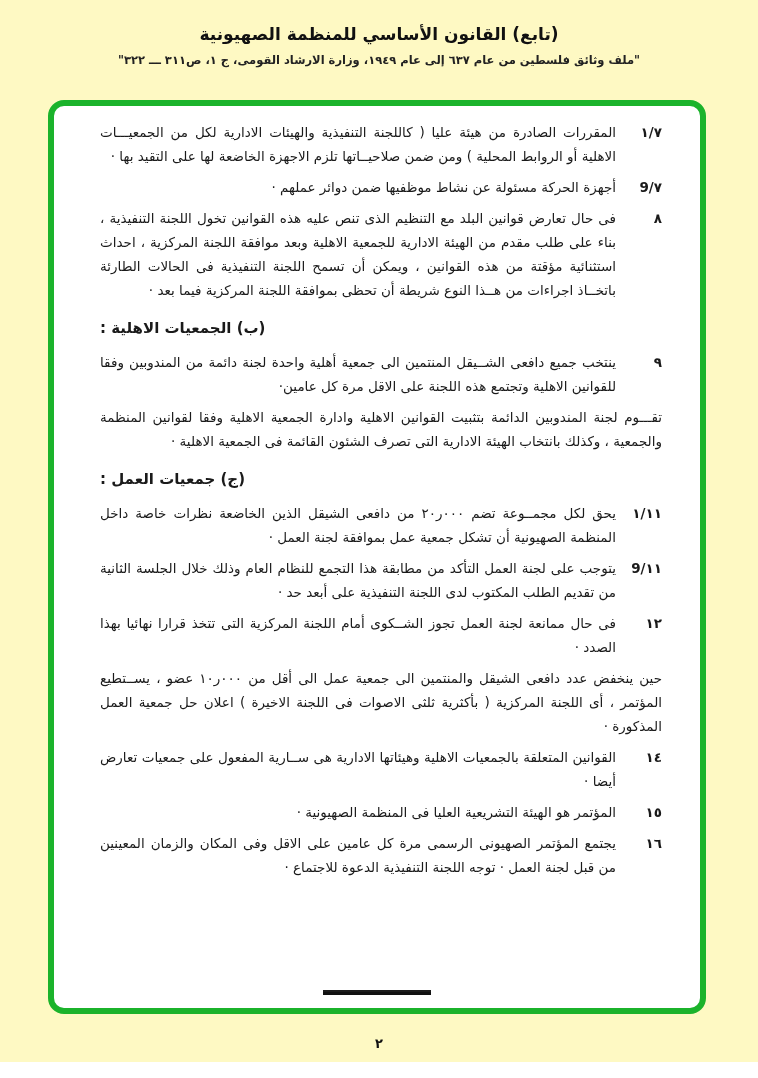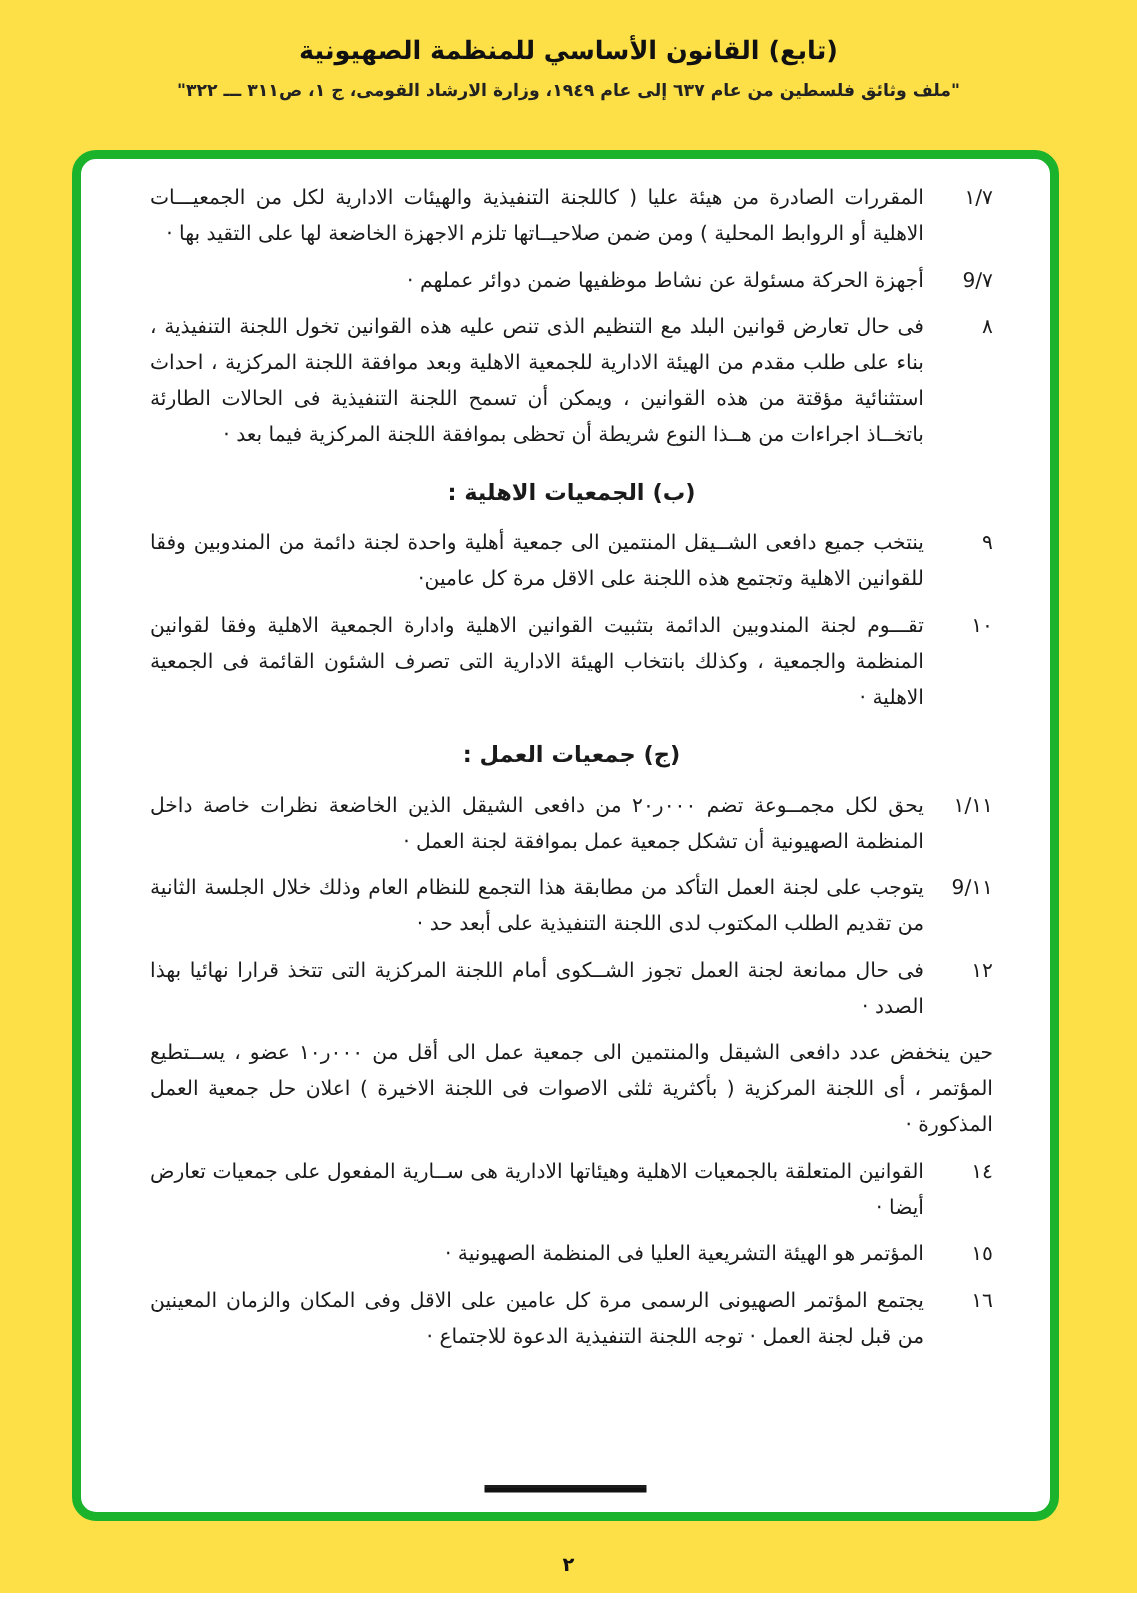--- a/index.html
+++ b/index.html
@@ -4,21 +4,21 @@
 <style>
   * { box-sizing: border-box; }
   html, body {
     margin: 0; padding: 0;
     width: 758px; height: 1078px;
     background: #ffffff;
     font-family: "DejaVu Sans", sans-serif;
     color: #1a1a1a;
     overflow: hidden;
   }
-  .page { position: relative; width: 758px; height: 1062px; background: #fde047; }
+  .page { position: relative; width: 758px; height: 1062px; background: #fef9c3; }
 
   
   .header { direction: rtl; text-align: center; padding-top: 24px; }
   .doc-title {
     font-size: 17px; font-weight: bold; letter-spacing: 0;
     margin: 0 0 9px 0; color: #111;
   }
   .doc-citation {
     font-size: 11.5px; font-weight: bold; color: #222; margin: 0;
   }
@@ -39,27 +39,28 @@
     line-height: 24px;
     text-align: justify;
   }
   .row { display: flex; margin-bottom: 7px; }
   .marker {
     flex: 0 0 46px;
     direction: ltr;
     text-align: right;
     padding-left: 6px;
     white-space: nowrap;
+    font-weight: bold;
   }
   .itext { flex: 1; text-align: justify; }
   .heading {
     font-weight: bold;
     font-size: 15px;
     margin: 14px 0 10px 0;
-    text-align: center;
+    text-align: left;
   }
 
   
   .end-divider {
     position: absolute;
     bottom: 13px; left: 50%;
     transform: translateX(-50%);
     width: 108px; height: 2px;
     border-top: 2px solid #1c1c1c;
     border-bottom: 3px solid #111;
@@ -95,21 +96,20 @@
         <div class="row">
     <span class="marker">٨</span>
     <span class="itext">فى حال تعارض قوانين البلد مع التنظيم الذى تنص عليه هذه القوانين تخول اللجنة التنفيذية ، بناء على طلب مقدم من الهيئة الادارية للجمعية الاهلية وبعد موافقة اللجنة المركزية ، احداث استثنائية مؤقتة من هذه القوانين ، ويمكن أن تسمح اللجنة التنفيذية فى الحالات الطارئة باتخــاذ اجراءات من هــذا النوع شريطة أن تحظى بموافقة اللجنة المركزية فيما بعد ·</span>
   </div>
         <div class="heading">(ب) الجمعيات الاهلية :</div>
         <div class="row">
     <span class="marker">٩</span>
     <span class="itext">ينتخب جميع دافعى الشــيقل المنتمين الى جمعية أهلية واحدة لجنة دائمة من المندوبين وفقا للقوانين الاهلية وتجتمع هذه اللجنة على الاقل مرة كل عامين·</span>
   </div>
         <div class="row">
-    <span class="marker">١٠</span>
     <span class="itext">تقـــوم لجنة المندوبين الدائمة بتثبيت القوانين الاهلية وادارة الجمعية الاهلية وفقا لقوانين المنظمة والجمعية ، وكذلك بانتخاب الهيئة الادارية التى تصرف الشئون القائمة فى الجمعية الاهلية ·</span>
   </div>
         <div class="heading">(ج) جمعيات العمل :</div>
         <div class="row">
     <span class="marker">١/١١</span>
     <span class="itext">يحق لكل مجمــوعة تضم ٠٠٠ر٢٠ من دافعى الشيقل الذين الخاضعة نظرات خاصة داخل المنظمة الصهيونية أن تشكل جمعية عمل بموافقة لجنة العمل ·</span>
   </div>
         <div class="row">
     <span class="marker">9/١١</span>
     <span class="itext">يتوجب على لجنة العمل التأكد من مطابقة هذا التجمع للنظام العام وذلك خلال الجلسة الثانية من تقديم الطلب المكتوب لدى اللجنة التنفيذية على أبعد حد ·</span>

